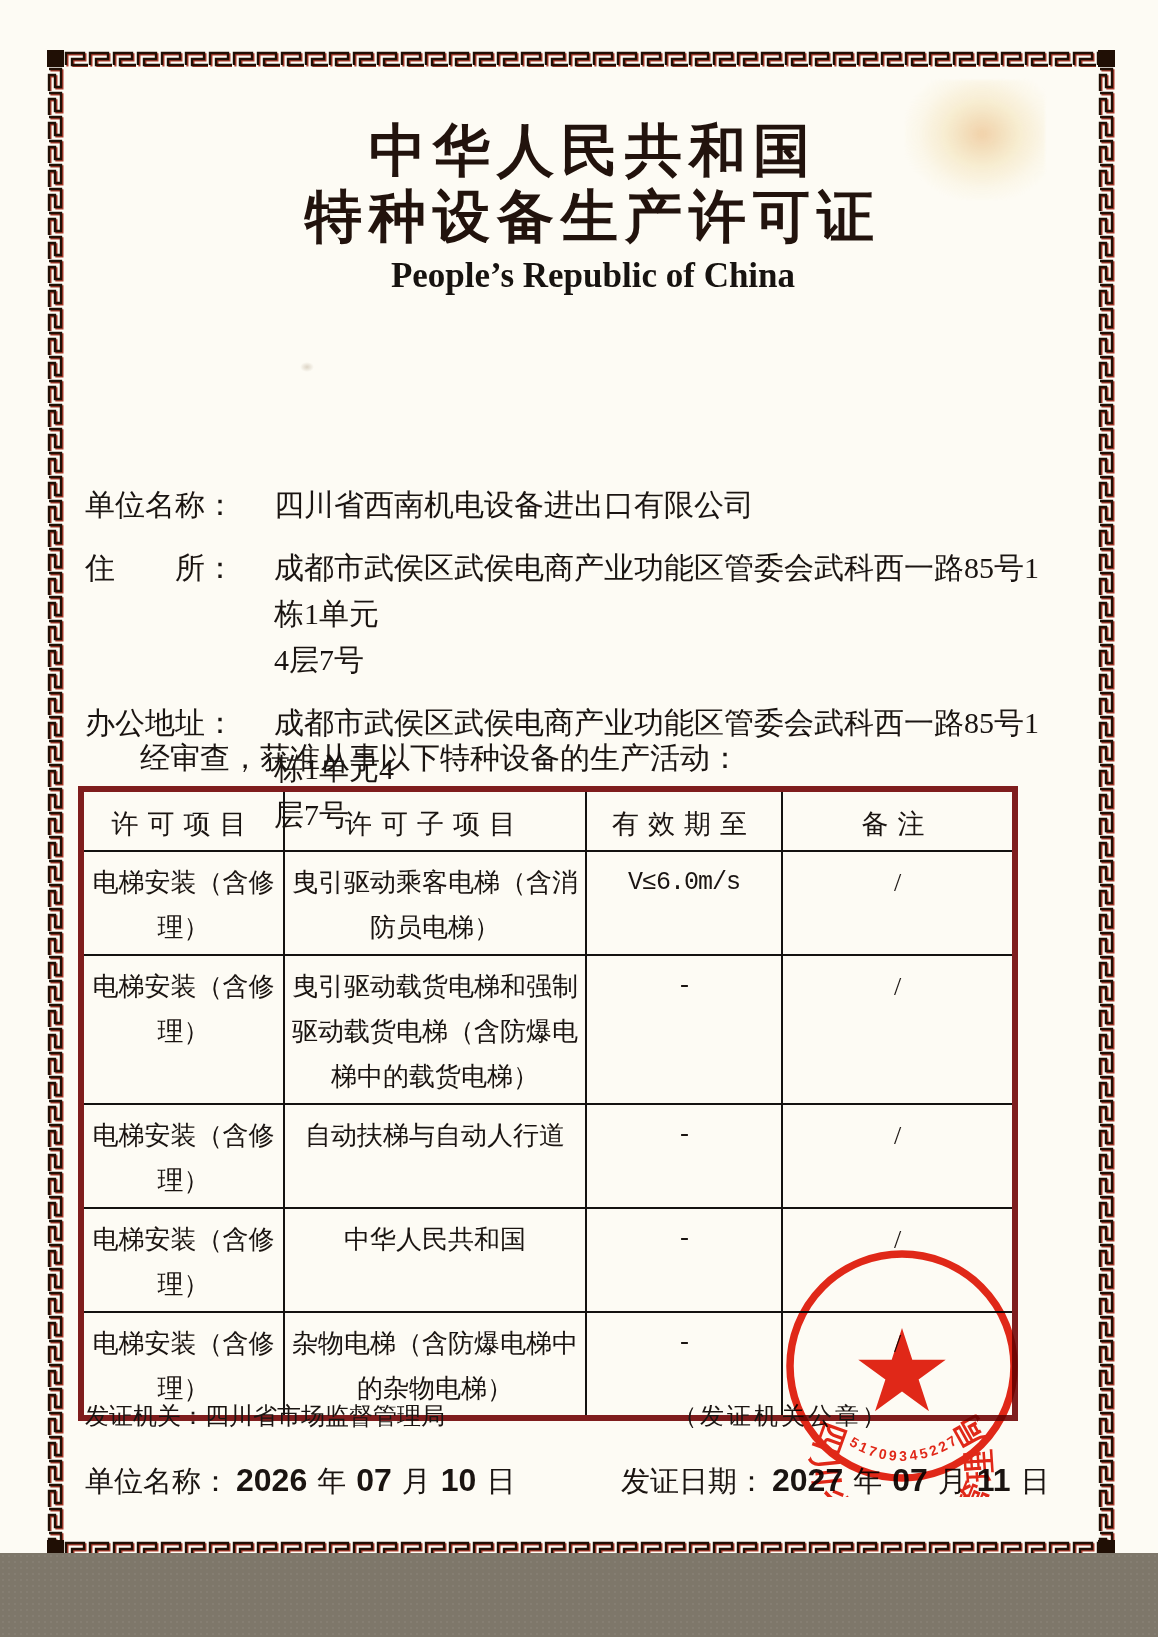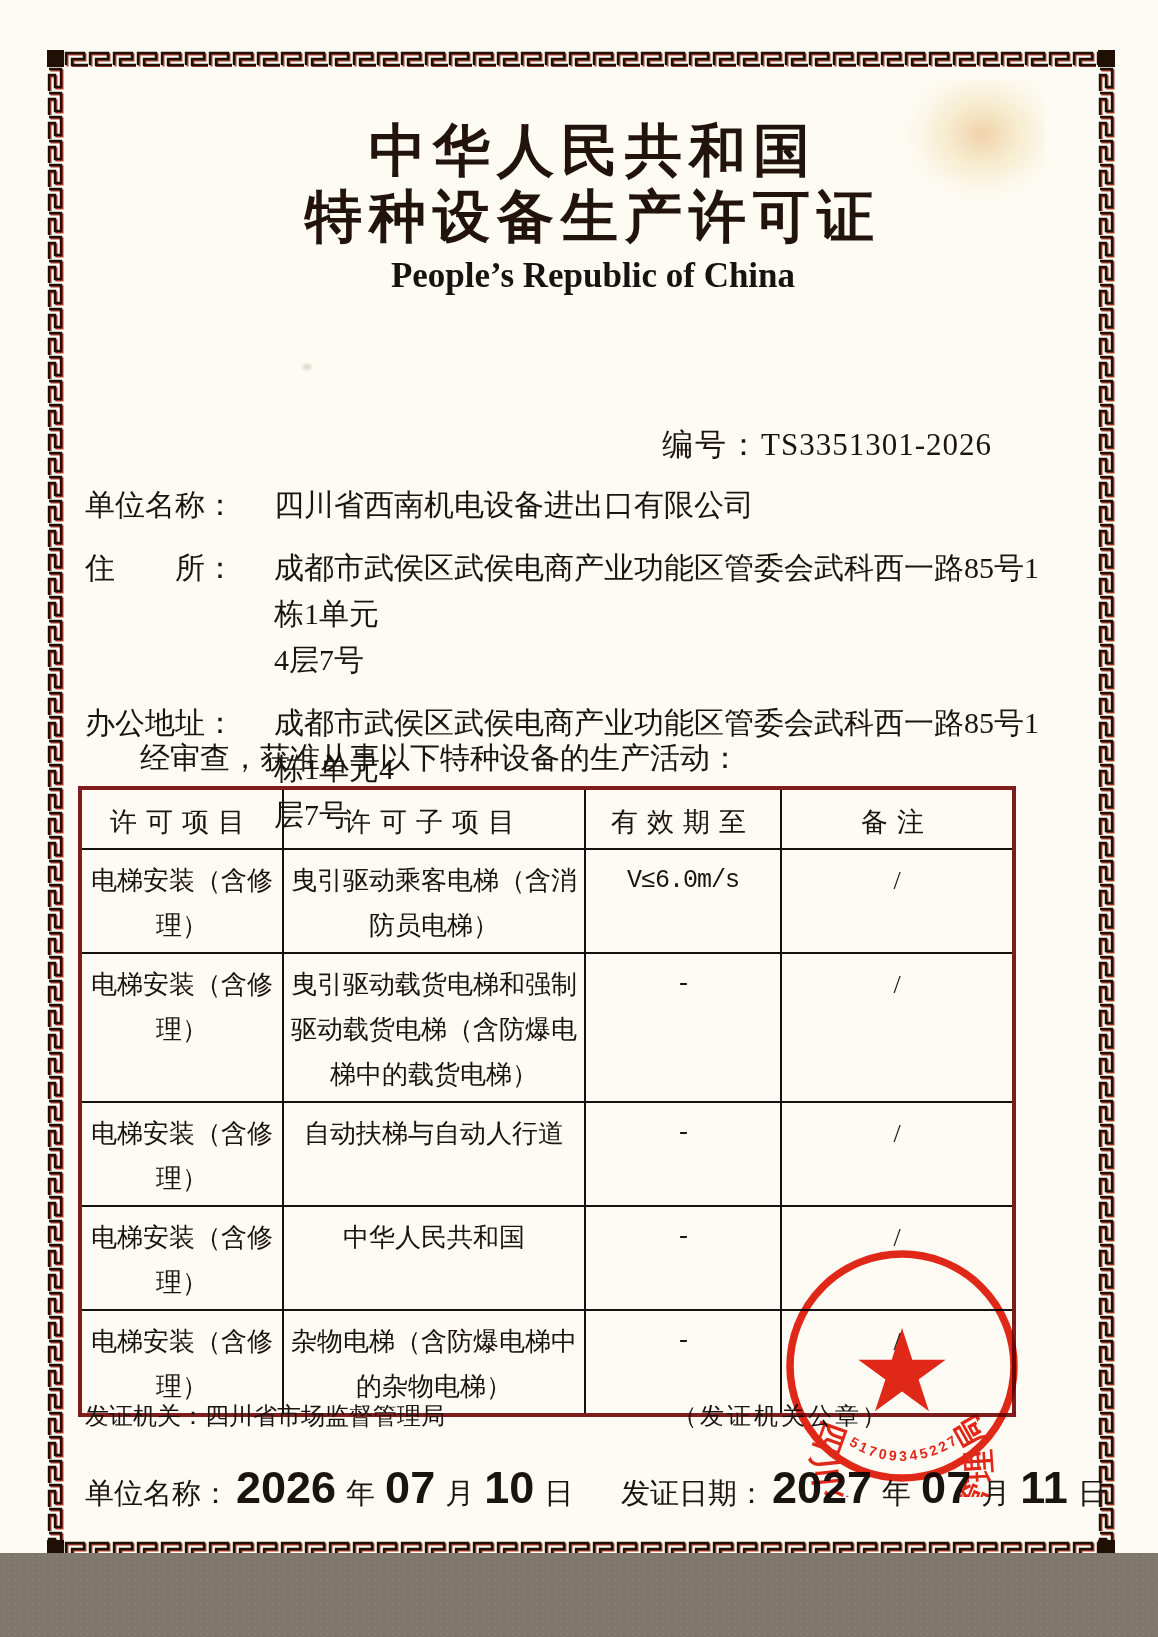--- a/index.html
+++ b/index.html
@@ -32,36 +32,36 @@
   .field{display:flex;margin-bottom:17px;font-size:30px;line-height:46px;}
   .field-label{flex:none;width:141px;white-space:nowrap;}
   .field-value{flex:1;margin-left:48px;}
   .field-value span{display:block;}
   .intro{position:absolute;left:140px;top:738px;font-size:30px;z-index:4;}
   
   .lic-table{position:absolute;left:78px;top:786px;width:934px;border-collapse:collapse;z-index:4;
     font-size:26px;table-layout:fixed;}
   .lic-table th,.lic-table td{border:2px solid #141210;vertical-align:top;text-align:center;
     padding:8px 7px 4px 7px;line-height:45px;font-weight:normal;word-break:break-all;}
-  .lic-table{border:4px solid #7f1d1d;padding-left:28px;}
+  .lic-table{border:6px solid #7f1d1d;padding-left:28px;}
   .lic-table thead th{height:44px;line-height:44px;letter-spacing:9px;font-size:27px;padding-top:10px;}
   .lic-table tr.r0{height:96px;}
   .lic-table tr.r1{height:138px;}
   .lic-table tr.r2{height:102px;}
   .lic-table tr.r3{height:96px;}
   .lic-table tr.r4{height:97px;}
   .cell-param{font-family:"Liberation Mono",monospace;font-size:25px;letter-spacing:-1px;}
   
   .issuer-row{position:absolute;left:85px;top:1400px;width:990px;font-size:24px;z-index:4;}
   .issuer-row .seal-note{position:absolute;left:588px;top:0;letter-spacing:3px;}
   .dates-row{position:absolute;left:85px;top:1462px;width:1000px;z-index:4;font-size:29px;}
   .date-group{position:absolute;top:0;white-space:nowrap;}
   .date-valid{left:0;}
   .date-issue{left:536px;}
-  .date-group .num{font-family:"Liberation Sans",sans-serif;font-weight:bold;font-size:45px;margin:4px 6px;}
+  .date-group .num{font-family:"Liberation Sans",sans-serif;font-weight:bold;font-size:32px;margin:4px 6px;}
   .date-group .unit{margin:0 4px;}
   
   .stamp{position:absolute;left:771px;top:1235px;width:262px;height:262px;z-index:6;
     mix-blend-mode:multiply;opacity:.95;}
   
   .gray-band{position:absolute;left:0;top:1553px;width:1158px;height:84px;z-index:10;
     background:#7e776a;
     background-image:radial-gradient(rgba(255,255,255,.05) 1px, transparent 1px);
     background-size:6px 6px;}
 </style>
@@ -99,23 +99,20 @@
   <div class="frame-corner" style="left:1098px;top:50px;"></div>
   <div class="frame-corner" style="left:47px;top:1540px;"></div>
   <div class="frame-corner" style="left:1098px;top:1540px;"></div>
 
   <div class="title-block">
     <div class="title-cn">中华人民共和国</div>
     <div class="title-cn">特种设备生产许可证</div>
     <div class="title-en">People’s Republic of China</div>
   </div>
 
-  <div class="license-no">
-    <span class="lbl">编号：</span><span class="num">TS3351301-2026</span>
-  </div>
 
   <div class="fields">
     <div class="field">
       <span class="field-label">单位名称：</span>
       <span class="field-value">
         <span>四川省西南机电设备进出口有限公司</span>
         <span></span>
       </span>
     </div>
     <div class="field">

